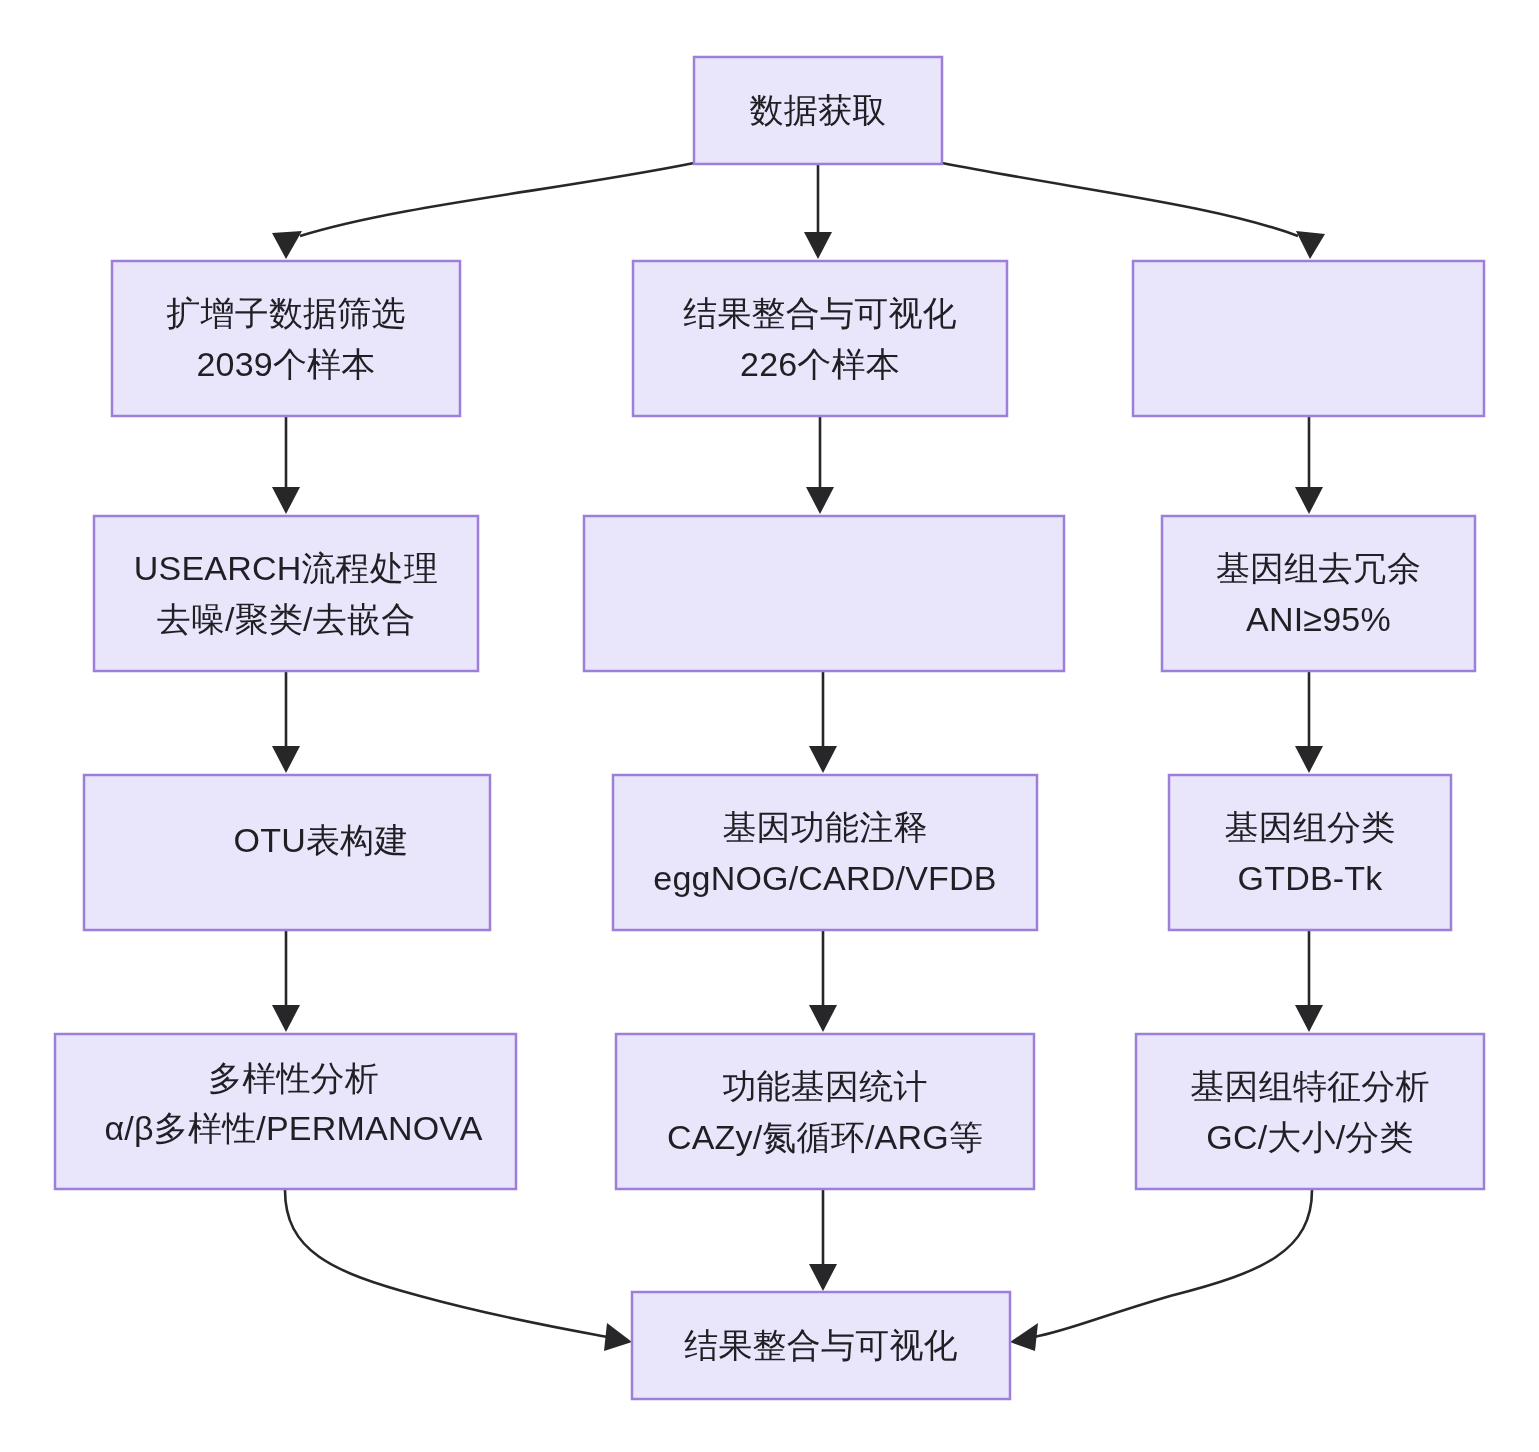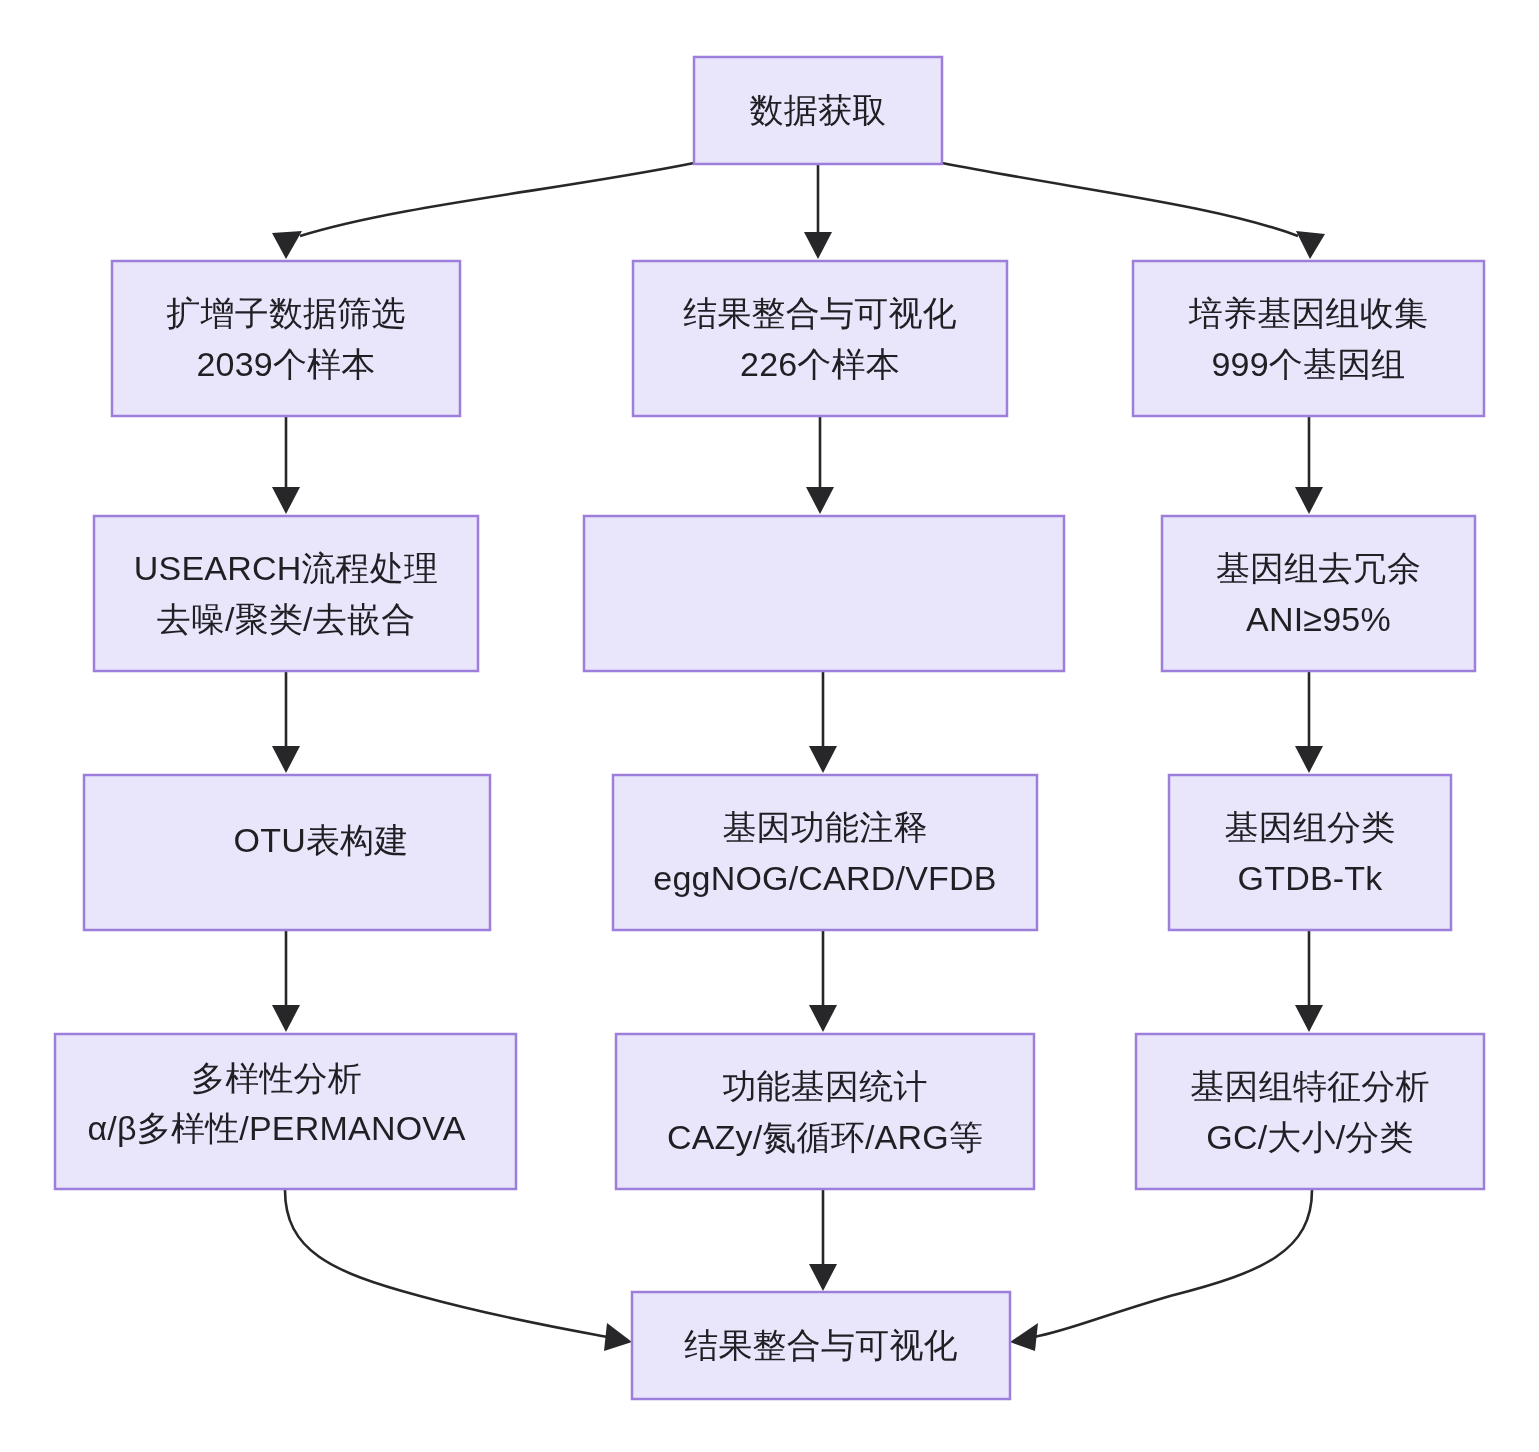--- a/index.html
+++ b/index.html
@@ -137,24 +137,20 @@
   <div class="node-label" style="left:112px; top:261px; width:348px; height:155px;">
     <span class="line1">扩增子数据筛选</span>
     <span class="line2">2039个样本</span>
   </div>
 
   <div class="node-label" style="left:633px; top:261px; width:374px; height:155px;">
     <span class="line1">结果整合与可视化</span>
     <span class="line2">226个样本</span>
   </div>
 
-  <div class="node-label" style="left:1133px; top:261px; width:351px; height:155px;">
-    <span class="line1">培养基因组收集</span>
-    <span class="line2">999个基因组</span>
-  </div>
 
   <div class="node-label" style="left:94px; top:516px; width:384px; height:155px;">
     <span class="line1">USEARCH流程处理</span>
     <span class="line2">去噪/聚类/去嵌合</span>
   </div>
 
 
   <div class="node-label" style="left:1162px; top:516px; width:313px; height:155px;">
     <span class="line1">基因组去冗余</span>
     <span class="line2">ANI≥95%</span>
@@ -167,21 +163,21 @@
   <div class="node-label" style="left:1169px; top:775px; width:282px; height:155px;">
     <span class="line1">基因组分类</span>
     <span class="line2">GTDB-Tk</span>
   </div>
 
   <div class="node-label" style="left:613px; top:775px; width:424px; height:155px;">
     <span class="line1">基因功能注释</span>
     <span class="line2">eggNOG/CARD/VFDB</span>
   </div>
 
-  <div class="node-label" style="left:46px; top:1034px; width:461px; height:138px;">
+  <div class="node-label" style="left:63px; top:1034px; width:461px; height:138px;">
     <span class="line1">多样性分析</span>
     <span class="line2">α/β多样性/PERMANOVA</span>
   </div>
 
   <div class="node-label" style="left:616px; top:1034px; width:418px; height:155px;">
     <span class="line1">功能基因统计</span>
     <span class="line2">CAZy/氮循环/ARG等</span>
   </div>
 
   <div class="node-label" style="left:1136px; top:1034px; width:348px; height:155px;">

